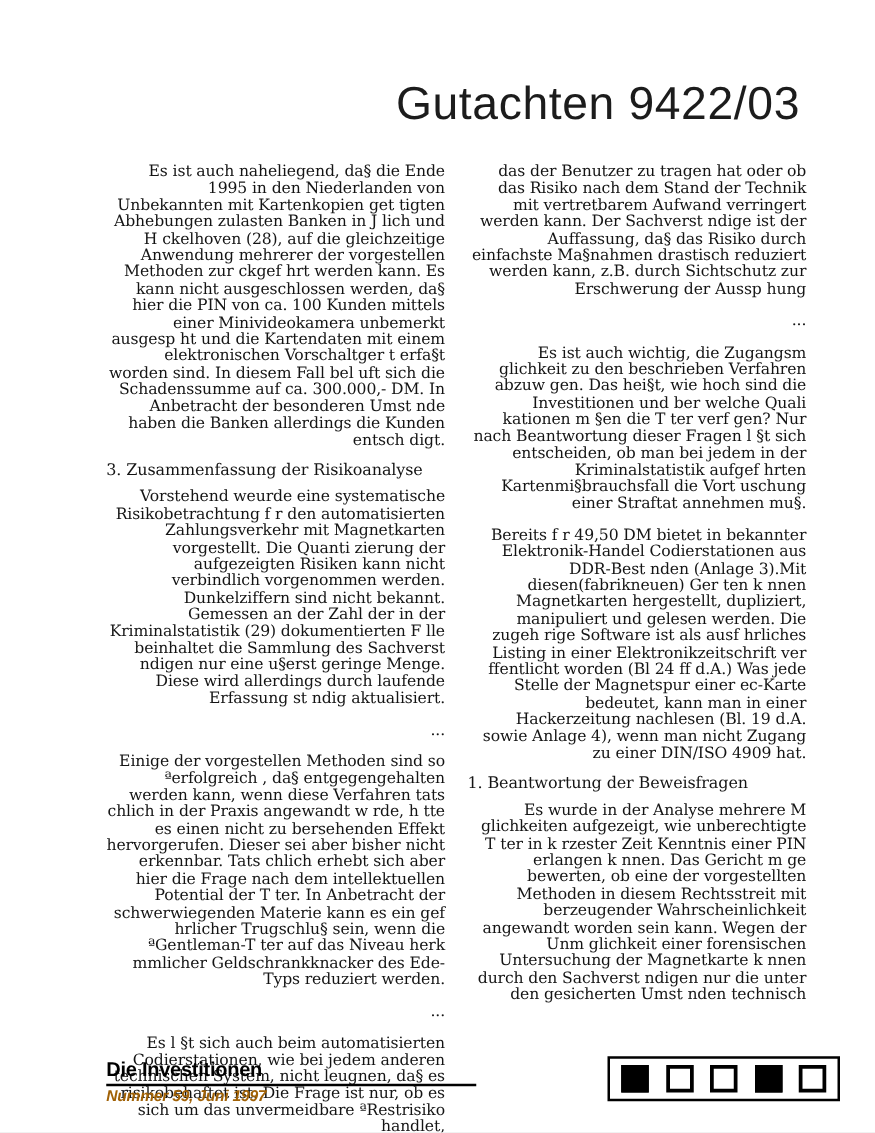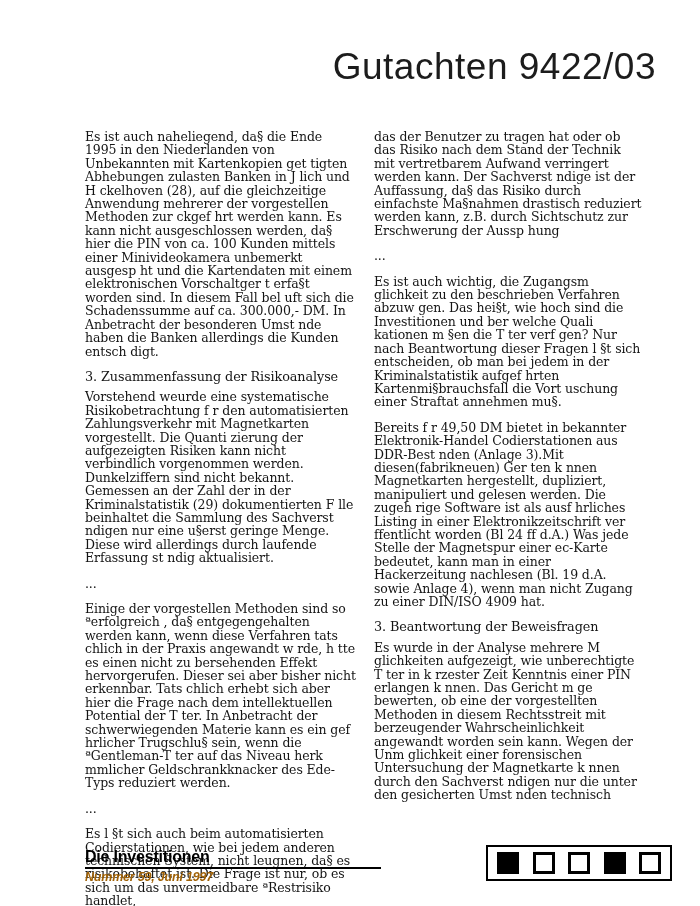--- a/index.html
+++ b/index.html
@@ -4,30 +4,30 @@
 <style>
   html,body { margin:0; padding:0; background:#e8e8e8; }
   .page {
     position:relative; width:700px; height:906px; margin:0 auto;
     background:#ffffff; color:#141414; overflow:hidden;
     font-family:"DejaVu Serif", serif;
   }
   
   .doc-header { position:absolute; top:46px; left:0; right:44px; text-align:right; }
   .doc-title {
-    margin:0; font-family:"Liberation Sans", sans-serif; font-weight:400;
+    margin:16px; font-family:"Liberation Sans", sans-serif; font-weight:400;
     font-size:37px; color:#1c1c1c; letter-spacing:0.5px; white-space:nowrap;
   }
   
   .columns {
     position:absolute; top:130px; left:85px; width:560px;
     display:flex; gap:18px; align-items:flex-start;
   }
   .col { width:271px; font-size:12.5px; line-height:13.4px; letter-spacing:-0.1px; }
-  .col p { margin:0 0 12px 0; text-align:left; }
+  .col p { margin:0 0 12px 0; text-align:right; }
   .col p.ellipsis { margin:0 0 12px 0; }
   .col h3 {
     margin:0 0 7px 0; font-size:12.8px; font-weight:400; line-height:13.4px;
   }
   
   .footer-left { position:absolute; left:85px; top:848px; width:310px; }
   .pub-name {
     font-family:"Liberation Sans", sans-serif; font-weight:700;
     font-size:16px; color:#000; letter-spacing:-0.2px;
   }
@@ -64,21 +64,21 @@
         <p class="ellipsis">...</p>
         <p>Einige der vorgestellen Methoden sind so ªerfolgreich , da§ entgegengehalten werden kann, wenn diese Verfahren tats chlich in der Praxis angewandt w rde, h tte es einen nicht zu bersehenden Effekt hervorgerufen. Dieser sei aber bisher nicht erkennbar. Tats chlich erhebt sich aber hier die Frage nach dem intellektuellen Potential der T ter. In Anbetracht der schwerwiegenden Materie kann es ein gef hrlicher Trugschlu§ sein, wenn die ªGentleman-T ter  auf das Niveau herk mmlicher Geldschrankknacker des Ede-Typs reduziert werden.</p>
         <p class="ellipsis">...</p>
         <p>Es l §t sich auch beim automatisierten Codierstationen, wie bei jedem anderen technischen System, nicht leugnen, da§ es risikobehaftet ist. Die Frage ist nur, ob es sich um das unvermeidbare ªRestrisiko  handlet,</p>
       </div>
     <div class="col" id="col-right">
         <p>das der Benutzer zu tragen hat oder ob das Risiko nach dem Stand der Technik mit vertretbarem Aufwand verringert werden kann. Der Sachverst ndige ist der Auffassung, da§ das Risiko durch einfachste Ma§nahmen drastisch reduziert werden kann, z.B. durch Sichtschutz zur Erschwerung der Aussp hung</p>
         <p class="ellipsis">...</p>
         <p>Es ist auch wichtig, die Zugangsm glichkeit zu den beschrieben Verfahren abzuw gen. Das hei§t, wie hoch sind die Investitionen und  ber welche Quali kationen m §en die T ter verf gen? Nur nach Beantwortung dieser Fragen l §t sich entscheiden, ob man bei jedem in der Kriminalstatistik aufgef hrten Kartenmi§brauchsfall die Vort uschung einer Straftat annehmen mu§.</p>
         <p>Bereits f r 49,50 DM bietet in bekannter Elektronik-Handel Codierstationen aus DDR-Best nden (Anlage 3).Mit diesen(fabrikneuen) Ger ten k nnen Magnetkarten hergestellt, dupliziert, manipuliert und gelesen werden. Die zugeh rige Software ist als ausf hrliches Listing in einer Elektronikzeitschrift ver ffentlicht worden (Bl 24 ff d.A.) Was jede Stelle der Magnetspur einer ec-Karte bedeutet, kann man in einer Hackerzeitung nachlesen (Bl. 19 d.A. sowie Anlage 4), wenn man nicht Zugang zu einer DIN/ISO 4909 hat.</p>
-        <h3>3. Beantwortung der Beweisfragen</h3>
+        <h3>1. Beantwortung der Beweisfragen</h3>
         <p>Es wurde in der Analyse mehrere M glichkeiten aufgezeigt, wie unberechtigte T ter in k rzester Zeit Kenntnis einer PIN erlangen k nnen. Das Gericht m ge bewerten, ob eine der vorgestellten Methoden in diesem Rechtsstreit mit  berzeugender Wahrscheinlichkeit angewandt worden sein kann. Wegen der Unm glichkeit einer forensischen Untersuchung der Magnetkarte k nnen durch den Sachverst ndigen nur die unter den gesicherten Umst nden technisch</p>
       </div>
   </main>
 
   <footer>
     <div class="footer-left">
       <div class="pub-name">Die Investitionen</div>
       <div class="footer-rule"></div>
       <div class="issue-line">Nummer 59, Juni 1997</div>
     </div>

